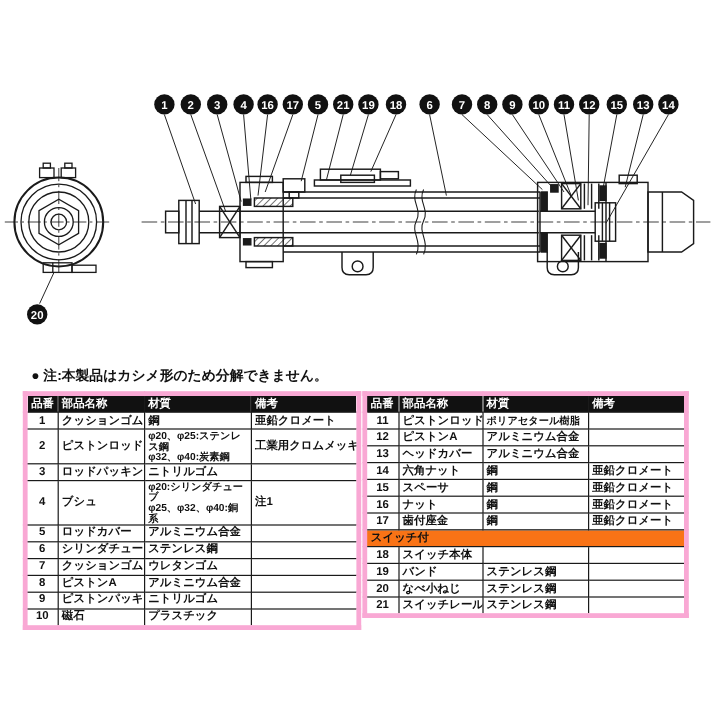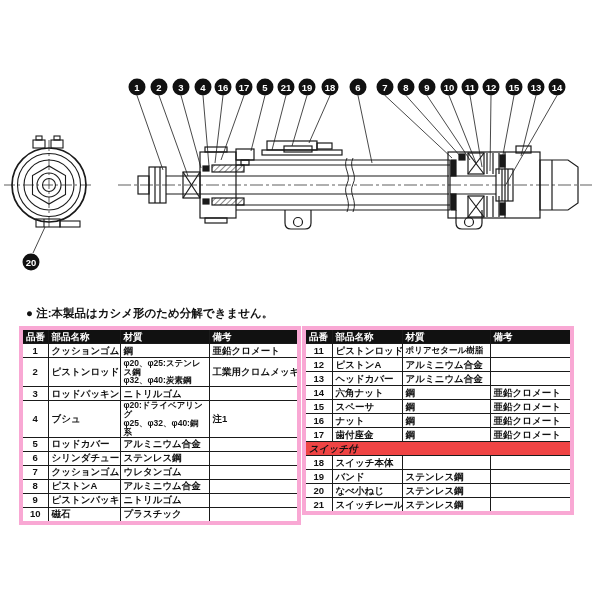--- a/index.html
+++ b/index.html
@@ -13,21 +13,21 @@
        font-size:9.5px;font-weight:bold;line-height:1.05;color:#111;
        border:4px solid #f9a8d4;background:#fff;}
   .tbl-left{left:19px;width:278px;}
   .tbl-right{left:302px;width:268px;}
   .tbl th,.tbl td{border:1px solid #1a1a1a;padding:0 3px;overflow:hidden;white-space:nowrap;
                   height:13px;vertical-align:middle;}
   .tbl th{background:#111111;color:#ffffff;text-align:left;font-size:9.5px;}
   .tbl td.num{text-align:center;padding:0 1px;}
   .tbl tr.dbl td{height:28px;margin-top:44px;}
   .tbl td.ml{white-space:pre-line;font-size:8.5px;}
-  .tbl tr.section td{background:#ef4444;font-weight:bold;font-style:italic;}
+  .tbl tr.section td{background:#f97316;font-weight:bold;}
 </style>
 </head>
 <body>
 
 <div class="page">
 
   <svg class="drawing-svg" width="600" height="310" viewBox="0 0 600 310">
     <defs>
       <pattern id="hatch" width="4" height="4" patternUnits="userSpaceOnUse" patternTransform="rotate(45)">
         <line x1="0" y1="0" x2="0" y2="4" stroke="#1a1a1a" stroke-width="1"></line>
@@ -273,21 +273,21 @@
         </tr>
       <tr>
           <td class="num">3</td>
           <td>ロッドパッキン</td>
           <td>ニトリルゴム</td>
           <td></td>
         </tr>
       <tr class="dbl">
           <td class="num">4</td>
           <td>ブシュ</td>
-          <td class="ml">φ20:ドライベアリング
+          <td class="ml">φ20:シリンダチューブ
 φ25、φ32、φ40:銅系</td>
           <td>注1</td>
         </tr>
       <tr>
           <td class="num">5</td>
           <td>ロッドカバー</td>
           <td>アルミニウム合金</td>
           <td></td>
         </tr>
       <tr>

